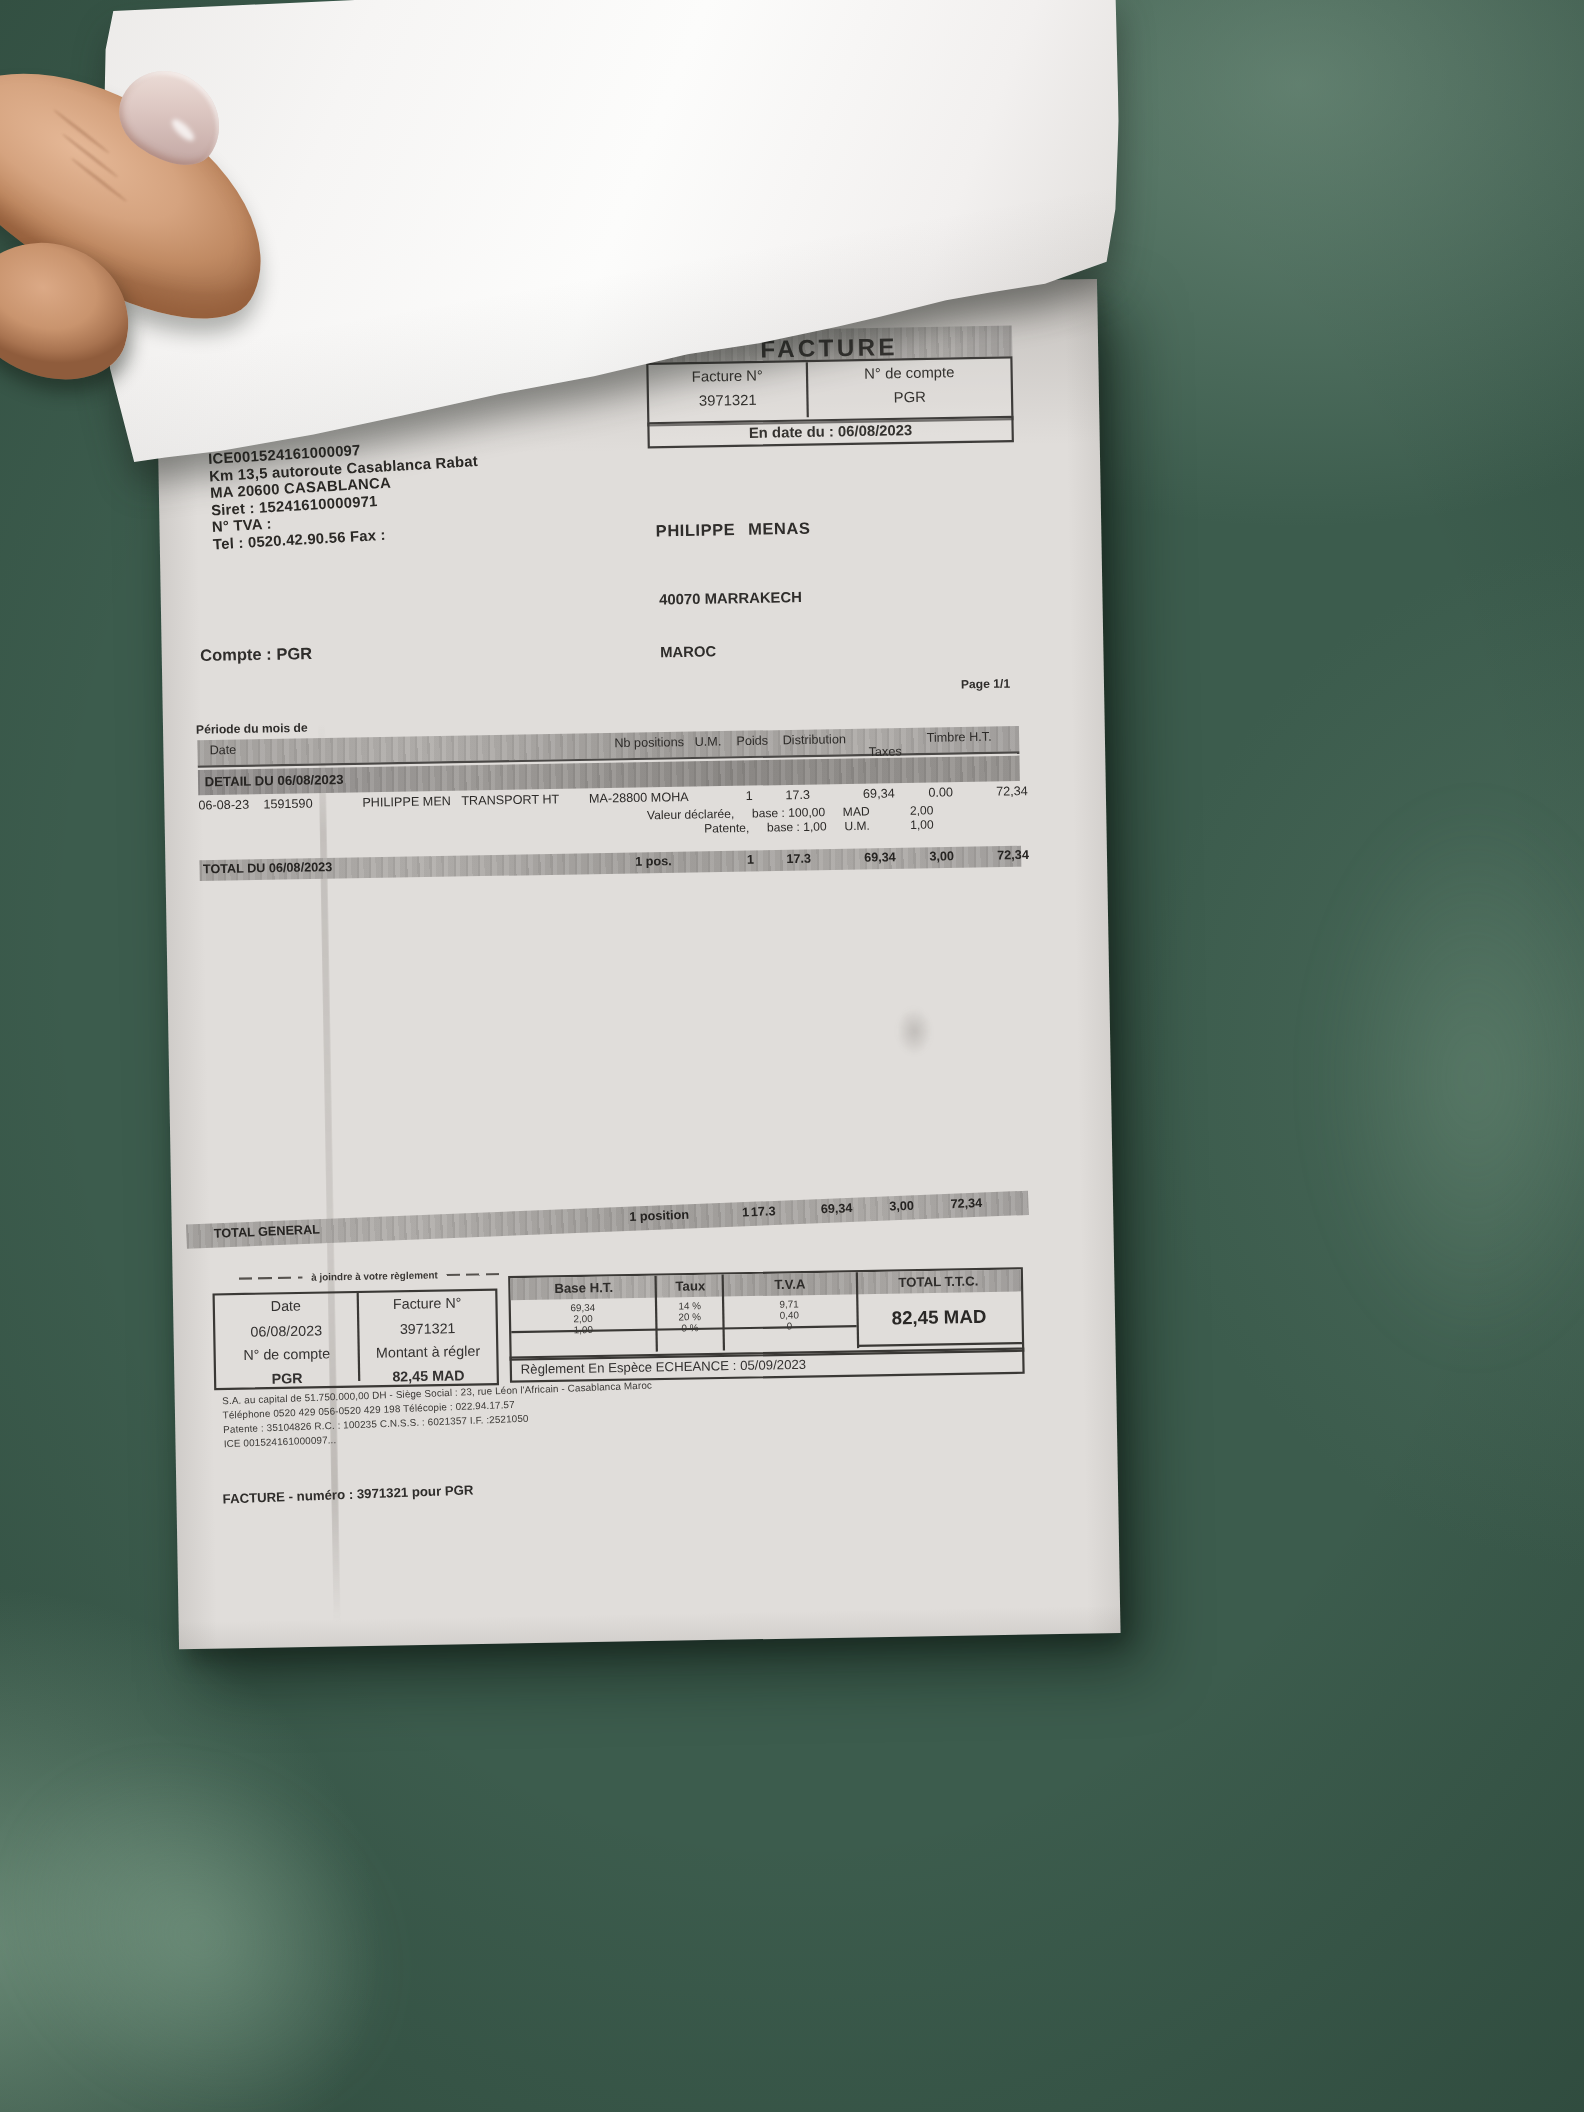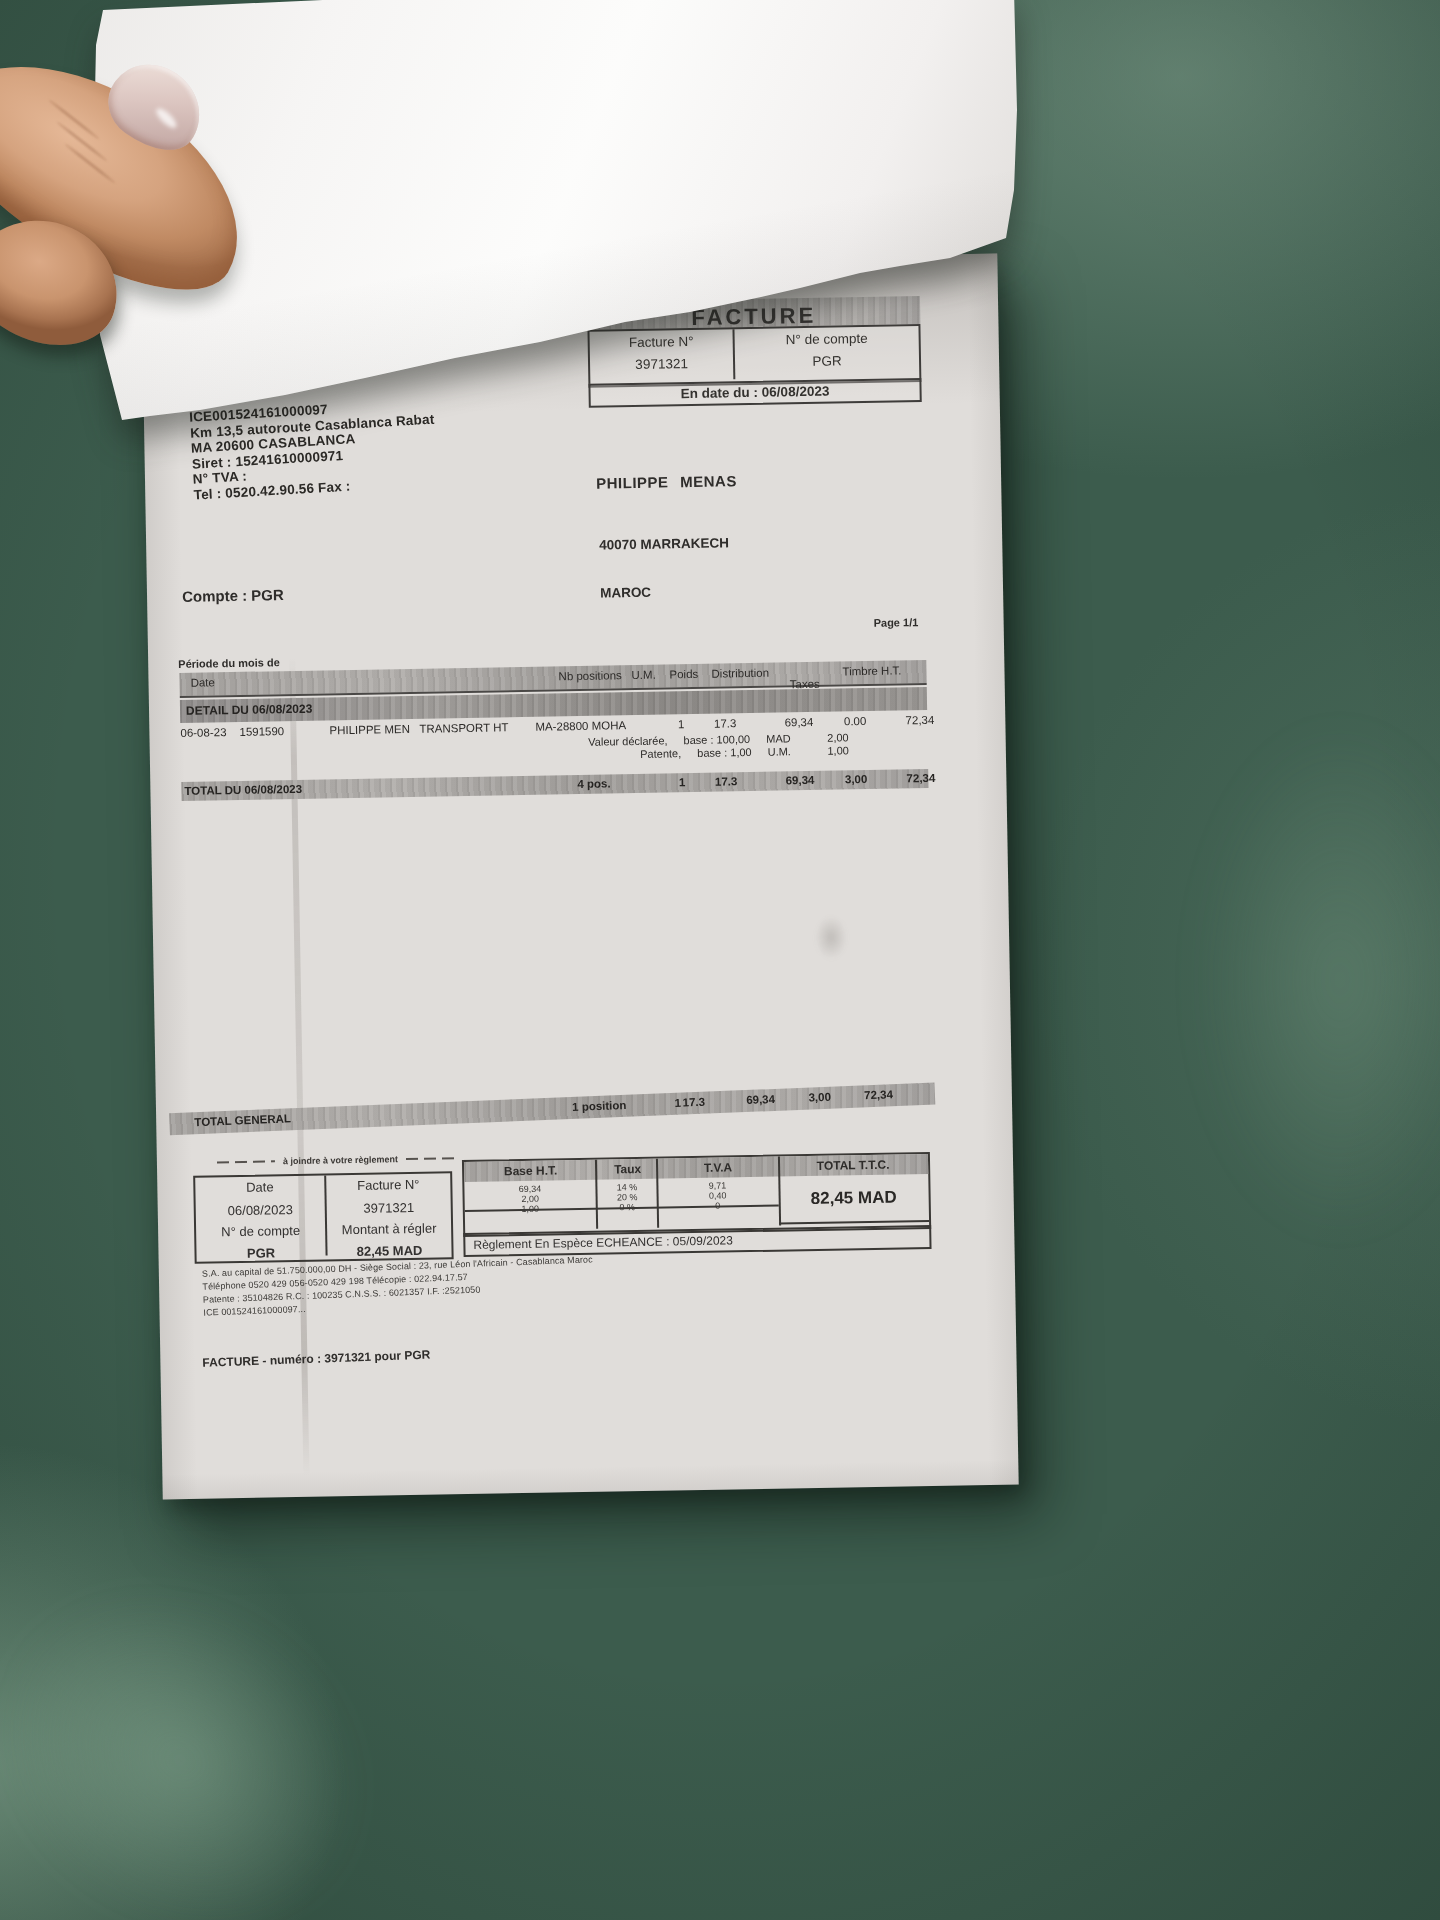--- a/index.html
+++ b/index.html
@@ -203,21 +203,21 @@
       <span class="subl"><i>Valeur déclarée,</i><i>base : 100,00</i><i>MAD</i></span>
       <span class="num n-subval">2,00</span>
     </div>
     <div class="row" style="top:488px;height:13px;font-size:11px;">
       <span class="subl"><i>Patente,</i><i>base : 1,00</i><i>U.M.</i></span>
       <span class="num n-subval">1,00</span>
     </div>
 
     <div class="band totband abs">
       <span style="left:3px;">TOTAL DU 06/08/2023</span>
-      <span style="left:396px;">4 pos.</span>
+      <span style="left:396px;">1 pos.</span>
       <span class="num n-um">1</span>
       <span class="num n-poids">17.3</span>
       <span class="num n-dist">69,34</span>
       <span class="num n-tax">3,00</span>
       <span class="num n-tot">72,34</span>
     </div>
 
     <div class="band grandband abs">
       <span style="left:25px;">TOTAL GENERAL</span>
       <span style="left:403px;">1 position</span>

